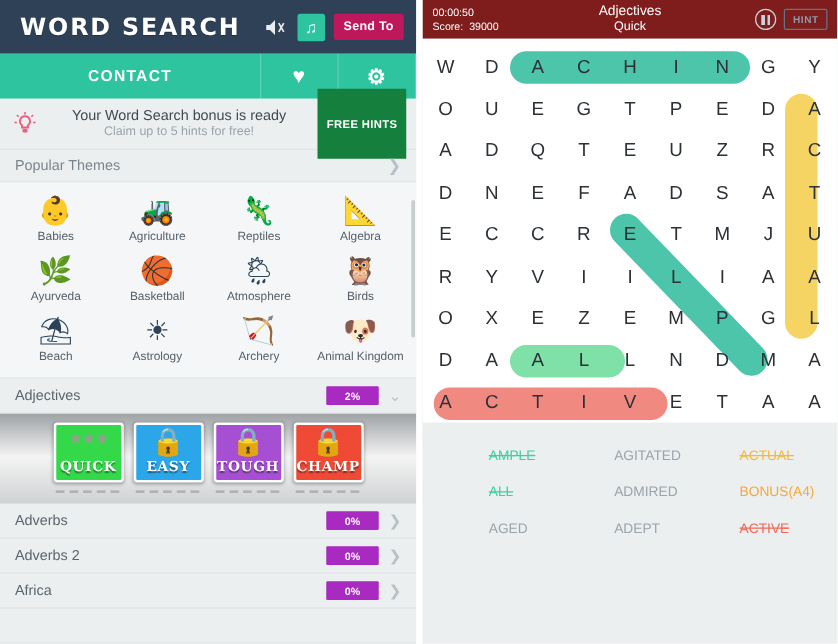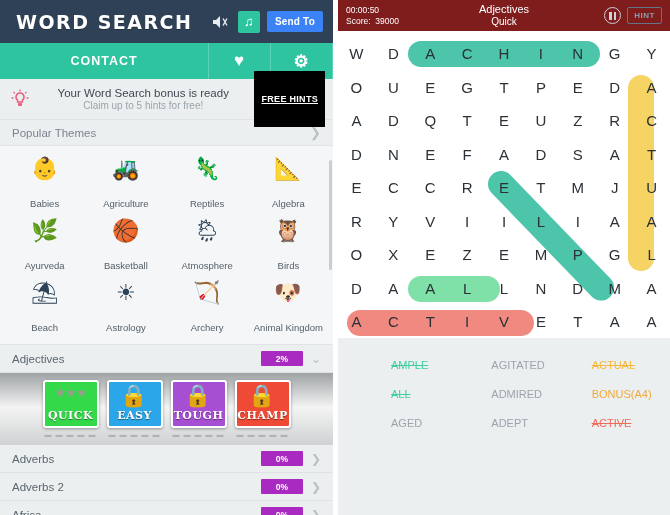--- a/index.html
+++ b/index.html
@@ -11,50 +11,50 @@
   
   .left { position:relative; width:333px; height:515px; background:#f2f4f5; overflow:hidden; }
 
   .lp-header { height:43px; background:#2e4156; display:flex; align-items:center; padding:16px 10px; }
   .logo { font-family:"DejaVu Sans", sans-serif; color:#ffffff; font-size:19px; font-weight:bold;
           letter-spacing:1.5px; flex:1; padding-left:6px; text-shadow:0 1px 0 rgba(0,0,0,.25); }
   .hdr-icons { display:flex; align-items:center; gap:7px; }
   .ic-speaker { width:20px; height:16px; position:relative; }
   .ic-music { width:22px; height:22px; background:#2ec4a0; border-radius:2px;
               display:flex; align-items:center; justify-content:center; color:#fff; font-size:13px; line-height:1; }
-  .btn-sendto { background:#3b82f6; color:#fff; font-size:10px; font-weight:bold; border:none;
+  .btn-sendto { background:#be185d; color:#fff; font-size:10px; font-weight:bold; border:none;
                 padding:5px 8px; border-radius:2px; letter-spacing:.2px; cursor:pointer; }
 
   .tabs { height:36px; background:#2ec4a0; display:flex; }
   .tab { flex:1; display:flex; align-items:center; justify-content:center; color:#fff;
          font-size:12.5px; font-weight:bold; letter-spacing:1px; cursor:pointer;
          border-right:1px solid rgba(255,255,255,.22); }
   .tab.active { background:#22ae8d; }
   .tab.icon-tab { flex:0 0 62px; font-size:17px; }
 
   .banner { height:41px; background:#eceff0; border-bottom:1px solid #dfe3e5;
             display:flex; align-items:center; padding:0 8px; gap:8px; }
   .bulb { width:24px; height:24px; flex:0 0 24px; display:flex; align-items:center; justify-content:center;
           color:#e8607e; font-size:17px; }
   .banner-txt { flex:1; text-align:center; line-height:1.25; }
   .banner-t1 { font-size:11.5px; color:#3f4a52; }
   .banner-t2 { font-size:10px; color:#9aa4ac; }
-  .btn-hints { background:#000000; color:#fff; font-size:9px; font-weight:bold; border:none;
-               padding:23px 7px; letter-spacing:.3px; cursor:pointer;text-decoration:underline; }
+  .btn-hints { background:#15803d; color:#fff; font-size:9px; font-weight:bold; border:none;
+               padding:23px 7px; letter-spacing:.3px; cursor:pointer; }
 
   .section-hd { height:26px; background:#eceff0; border-bottom:1px solid #e0e4e6;
                 display:flex; align-items:center; padding:0 12px; }
   .section-hd .t { flex:1; font-size:11.5px; color:#7b858d; }
   .chev { color:#b9c0c6; font-size:13px; }
 
   .themes { background:#f4f6f7; padding:8px 4px 4px; border-bottom:1px solid #e0e4e6; }
   .theme-row { display:flex; }
   .theme { flex:1; text-align:center; padding:2px 0 7px; cursor:pointer; }
   .theme .gl { font-size:22px; line-height:26px; display:block; color:#2b4257; }
-  .theme .lb { font-size:9.5px; color:#55606a; display:block; margin-top:16px; }
+  .theme .lb { font-size:9.5px; color:#55606a; display:block; margin-top:2px; }
 
   .row-item { height:28px; background:#eceff0; border-bottom:1px solid #dde2e4;
               display:flex; align-items:center; padding:0 12px; cursor:pointer; }
   .row-item .nm { flex:1; font-size:11.5px; color:#5b666f; }
   .pct { background:#a82ac0; color:#fff; font-size:8.5px; font-weight:bold; width:42px; height:15px;
          display:flex; align-items:center; justify-content:center; border-radius:1px; }
   .row-item .cv { width:18px; text-align:right; color:#b9c0c6; font-size:12px; }
 
   .cards { height:72px; background:linear-gradient(180deg,#9fa3a5 0%,#f4f4f4 48%,#cfd1d2 100%);
            display:flex; align-items:center; justify-content:center; gap:8px; }

